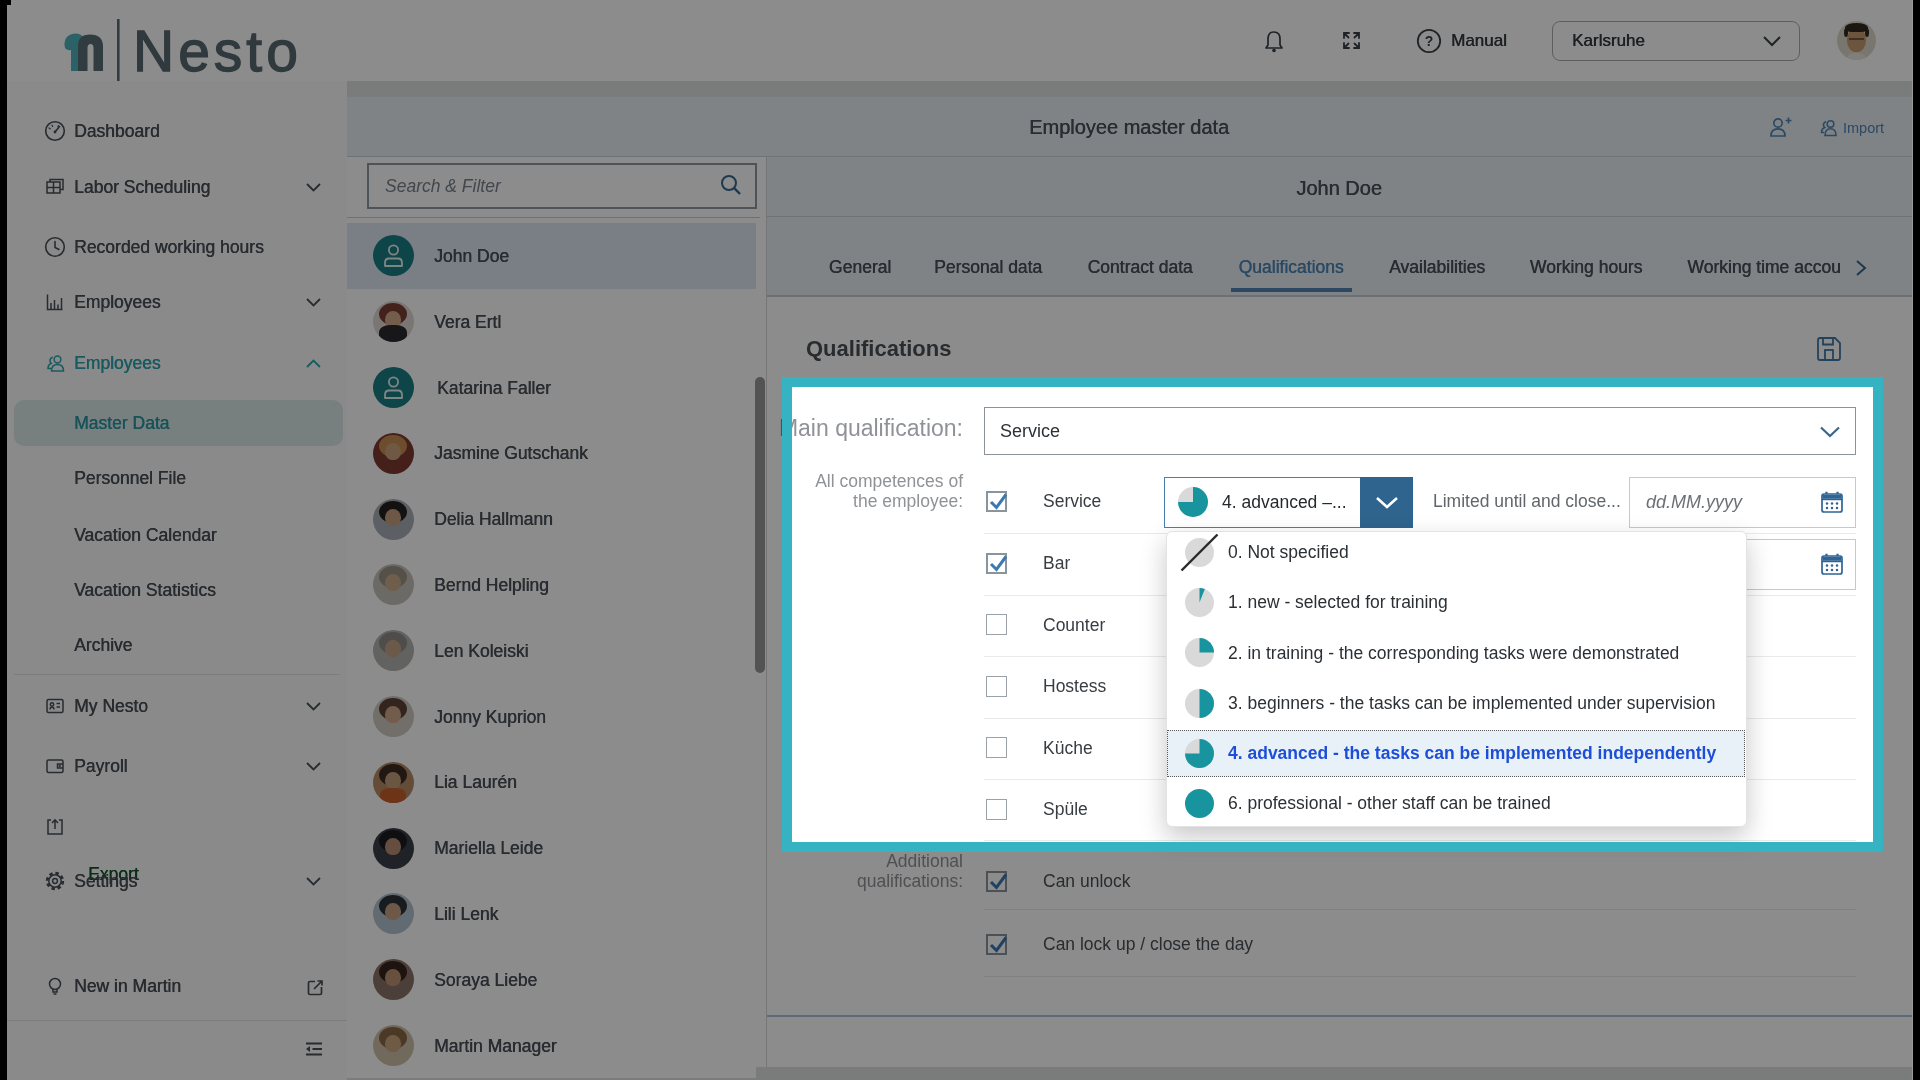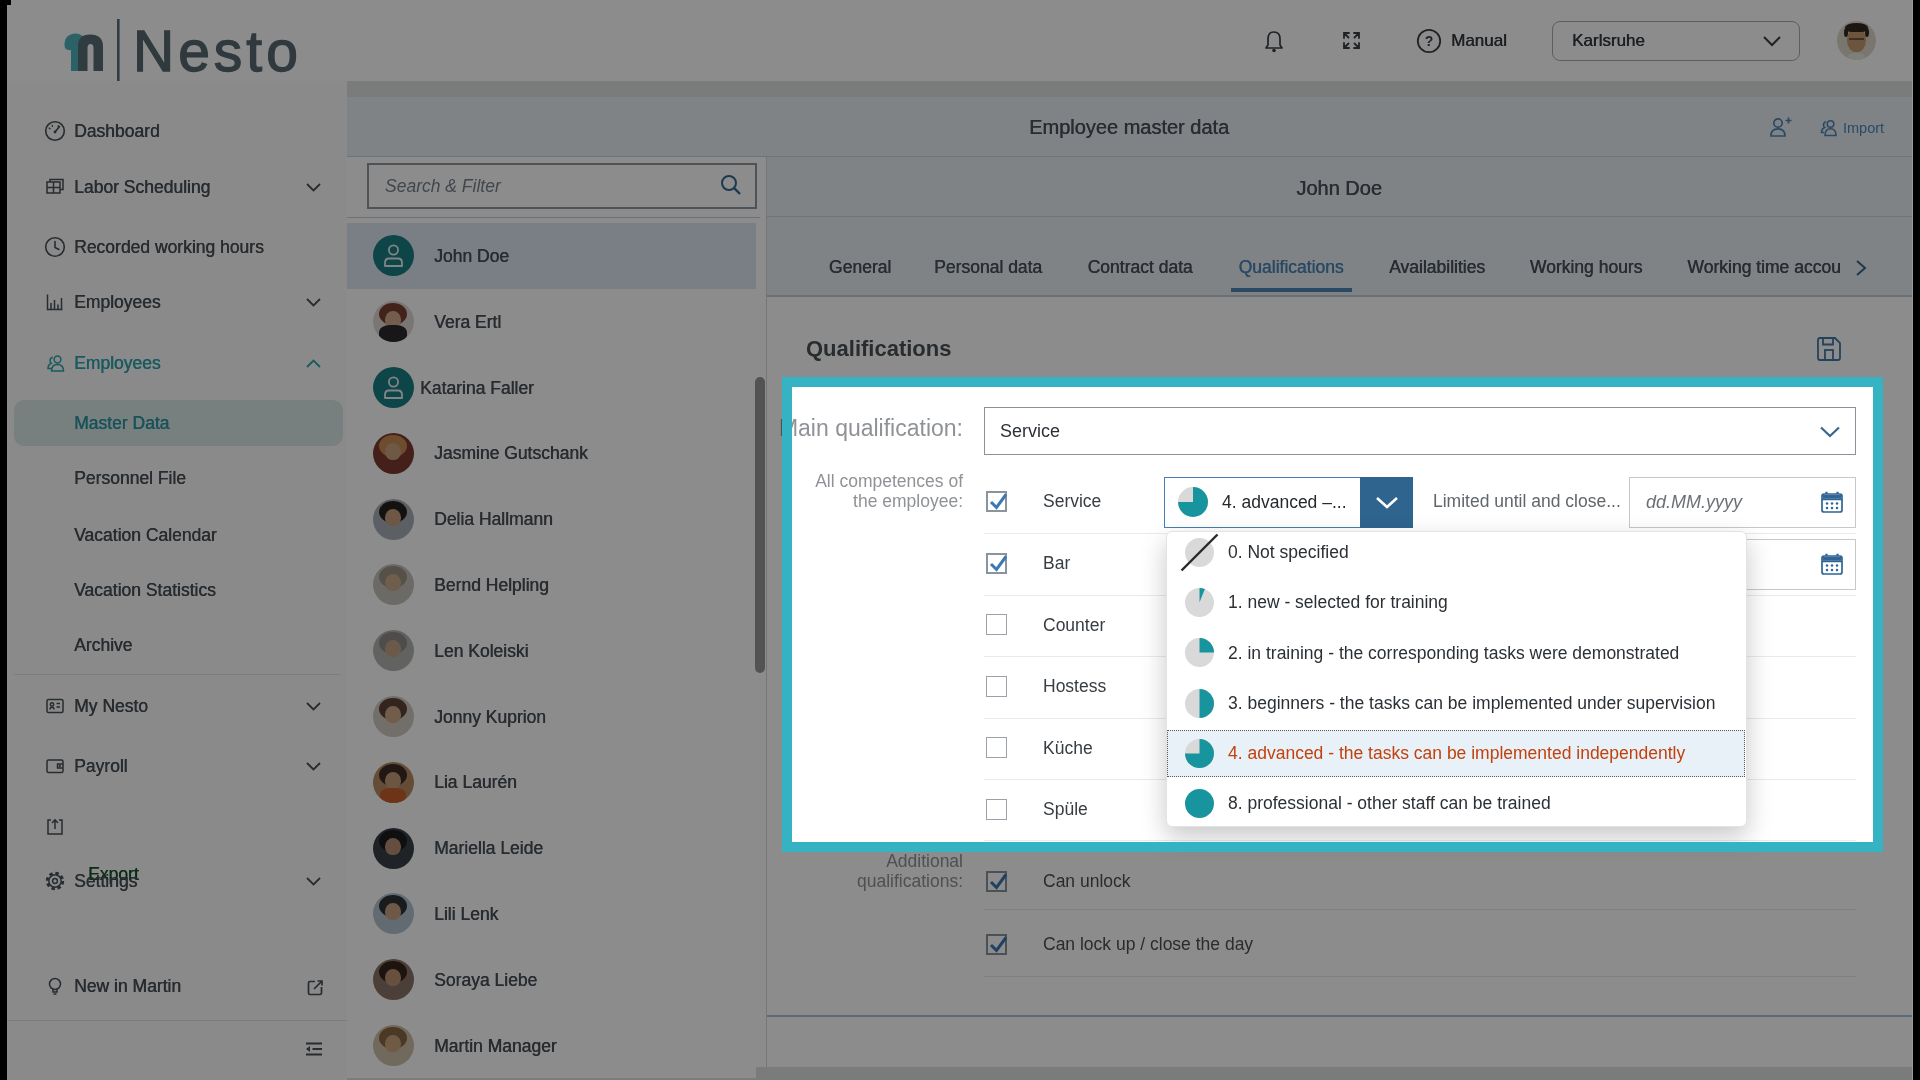--- a/index.html
+++ b/index.html
@@ -200,21 +200,21 @@
   </div>
 <div class="txt cy" style="left:434px;top:321.7px;font-size:17.5px;color:#4a5158;font-weight:400;text-shadow:0.45px 0 0 currentColor;">Vera Ertl</div>
 <div class="abs" style="left:347px;top:354.6px;width:409px;height:65.8px;background:#ffffff;"></div>
 <div class="abs" style="left:347px;top:420.4px;width:407px;height:1px;background:#e2e2e2;"></div>
 <div class="abs" style="left:373px;top:367.0px;width:41px;height:41px;border-radius:50%;overflow:hidden;background:#1b7f84;">
     <svg style="left:8px;top:7px;" width="25" height="27" viewBox="0 0 25 27" fill="none">
       <circle cx="12.5" cy="8" r="4.6" stroke="#e8f2f2" stroke-width="1.8"></circle>
       <path d="M 4,24 L 4,21 Q 4,16.5 8,16.5 L 17,16.5 Q 21,16.5 21,21 L 21,24 Z" stroke="#e8f2f2" stroke-width="1.8" stroke-linejoin="round"></path>
     </svg>
   </div>
-<div class="txt cy" style="left:420px;top:387.5px;font-size:17.5px;color:#4a5158;font-weight:400;text-shadow:0.45px 0 0 currentColor;">Katarina Faller</div>
+<div class="txt cy" style="left:437px;top:387.5px;font-size:17.5px;color:#4a5158;font-weight:400;text-shadow:0.45px 0 0 currentColor;">Katarina Faller</div>
 <div class="abs" style="left:347px;top:420.4px;width:409px;height:65.8px;background:#ffffff;"></div>
 <div class="abs" style="left:347px;top:486.2px;width:407px;height:1px;background:#e2e2e2;"></div>
 <div class="abs" style="left:373px;top:432.8px;width:41px;height:41px;border-radius:50%;overflow:hidden;background:#7e3b31;">
     <div class="abs" style="left:6px;top:2px;width:28px;height:22px;border-radius:50%;background:#c78d52;"></div>
     <div class="abs" style="left:12px;top:10px;width:16px;height:17px;border-radius:50% 50% 45% 45%;background:#caa27c;"></div>
   </div>
 <div class="txt cy" style="left:434px;top:453.29999999999995px;font-size:17.5px;color:#4a5158;font-weight:400;text-shadow:0.45px 0 0 currentColor;text-align:right;">Jasmine Gutschank</div>
 <div class="abs" style="left:347px;top:486.2px;width:409px;height:65.8px;background:#ffffff;"></div>
 <div class="abs" style="left:347px;top:552.0px;width:407px;height:1px;background:#e2e2e2;"></div>
 <div class="abs" style="left:373px;top:498.6px;width:41px;height:41px;border-radius:50%;overflow:hidden;background:#a8b0b6;">
@@ -402,25 +402,25 @@
 <div class="txt cy" style="left:1228px;top:652.5px;font-size:17.5px;color:#2b3035;font-weight:400;">2. in training - the corresponding tasks were demonstrated</div>
 <svg style="left:1185px;top:688.5px;" width="29" height="29" viewBox="0 0 29 29" fill="none">
     <circle cx="14.5" cy="14.5" r="14.5" fill="#d9d9d9"></circle>
     <path d="M 14.5,14.5 L 14.5,0 A 14.5,14.5 0 0 1 14.50,29.00 Z" fill="#17949e"></path>
   </svg>
 <div class="txt cy" style="left:1228px;top:703px;font-size:17.5px;color:#2b3035;font-weight:400;">3. beginners - the tasks can be implemented under supervision</div>
 <svg style="left:1185px;top:738.5px;" width="29" height="29" viewBox="0 0 29 29" fill="none">
     <circle cx="14.5" cy="14.5" r="14.5" fill="#d9d9d9"></circle>
     <path d="M 14.5,14.5 L 14.5,0 A 14.5,14.5 0 1 1 0.00,14.50 Z" fill="#17949e"></path>
   </svg>
-<div class="txt cy" style="left:1228px;top:753px;font-size:17.5px;color:#c2410c;font-weight:400;">4. advanced - the tasks can be implemented independently</div>
+<div class="txt cy" style="left:1228px;top:753px;font-size:17.5px;color:#1d4ed8;font-weight:700;">4. advanced - the tasks can be implemented independently</div>
 <svg style="left:1185px;top:788.5px;" width="29" height="29" viewBox="0 0 29 29" fill="none">
     <circle cx="14.5" cy="14.5" r="14.5" fill="#17949e"></circle>
   </svg>
-<div class="txt cy" style="left:1228px;top:803px;font-size:17.5px;color:#2b3035;font-weight:400;">8. professional - other staff can be trained</div>
+<div class="txt cy" style="left:1228px;top:803px;font-size:17.5px;color:#2b3035;font-weight:400;">6. professional - other staff can be trained</div>
 <div class="txt cy" style="right:957px;top:861px;font-size:17.5px;color:#8f9296;font-weight:400;">Additional</div>
 <div class="txt cy" style="right:957px;top:881px;font-size:17.5px;color:#8f9296;font-weight:400;">qualifications:</div>
 <div class="abs" style="left:986px;top:870.5px;width:21px;height:21px;background:#fff;border:2px solid #8a949c;"></div>
 <svg style="left:989px;top:872.5px;" width="22" height="18" viewBox="0 0 22 18" fill="none">
     <path d="M 2,9 L 7.5,14.5 L 17,1.5" stroke="#3b79b3" stroke-width="3" fill="none"></path>
   </svg>
 <div class="txt cy" style="left:1043px;top:881px;font-size:17.5px;color:#4b5157;font-weight:400;">Can unlock</div>
 <div class="abs" style="left:984px;top:909px;width:872px;height:1px;background:#e9eaeb;"></div>
 <div class="abs" style="left:986px;top:933.5px;width:21px;height:21px;background:#fff;border:2px solid #8a949c;"></div>
 <svg style="left:989px;top:935.5px;" width="22" height="18" viewBox="0 0 22 18" fill="none">

